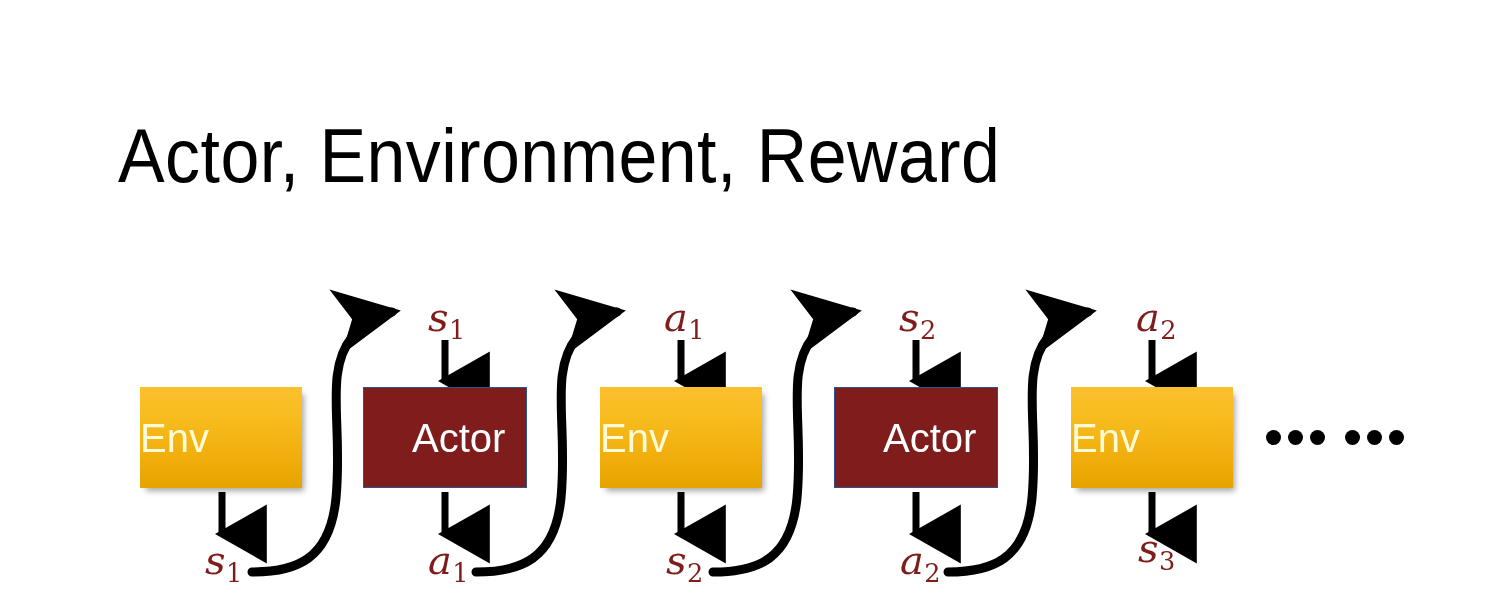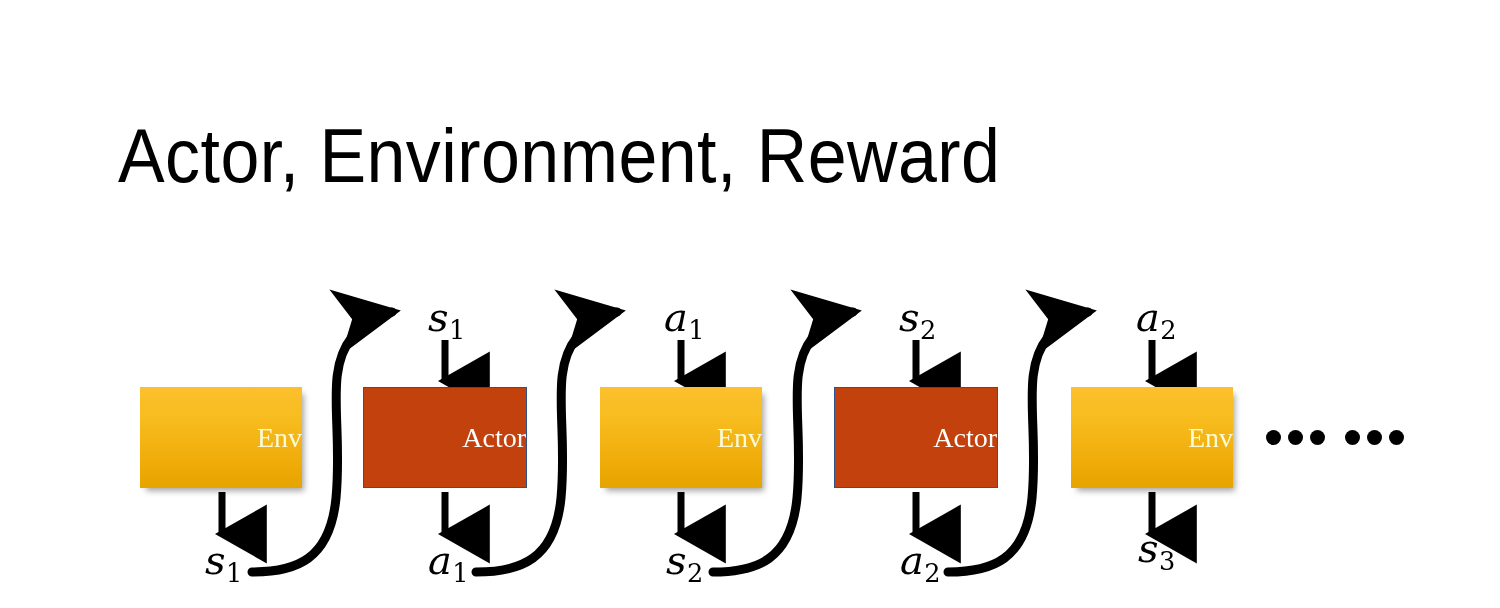--- a/index.html
+++ b/index.html
@@ -45,47 +45,48 @@
     width: 1500px;
     height: 608px;
     pointer-events: none;
   }
 
   
   .node-box {
     position: absolute;
     display: flex;
     align-items: center;
-    justify-content: flex-end;
+    justify-content: flex-start;
     box-sizing: border-box;
-    font-family: Liberation Serif, serif;
-    font-size: 28px;
+    font-family: Liberation Sans, sans-serif;
+    font-size: 40px;
     font-weight: 400;
     line-height: 1;
   }
   .node-box.env {
     background: linear-gradient(180deg, #fbc02d 0%, #f8bd20 28%, #efab08 78%, #e5a400 100%);
     color: #fbfbd8;
     border: none;
     box-shadow: 4px 5px 6px -2px rgba(0,0,0,0.35);
   }
   .node-box.actor {
-    background: #c2410c;
+    background: #7f1d1d;
     color: #ffffff;
     border: 1px solid #2f528f;
     box-shadow: none;
+    padding-left: 48px;
   }
 
   
   .math-label {
     position: absolute;
     font-family: "DejaVu Serif", serif;
     font-style: italic;
     font-size: 40px;
-    color: #000000;
+    color: #7f1d1d;
     white-space: nowrap;
     line-height: 1;
   }
   .math-label sub {
     font-size: 0.64em;
     font-style: normal;
     vertical-align: -0.32em;
     margin-left: 0.5px;
     font-family: "DejaVu Serif", serif;
   }

